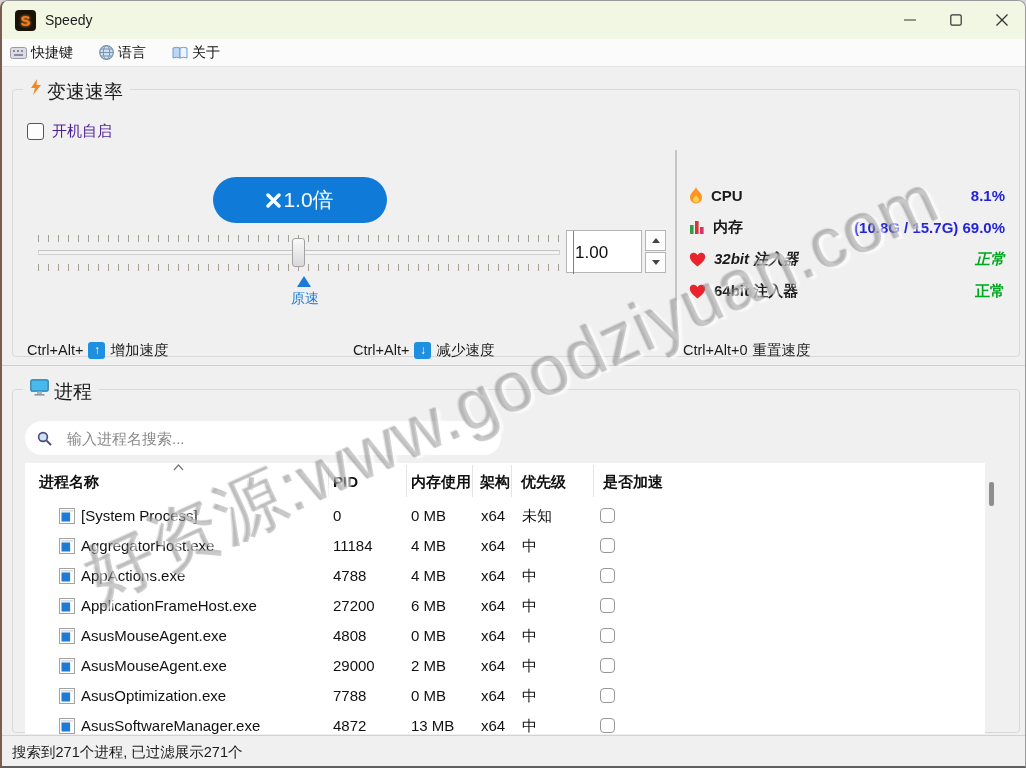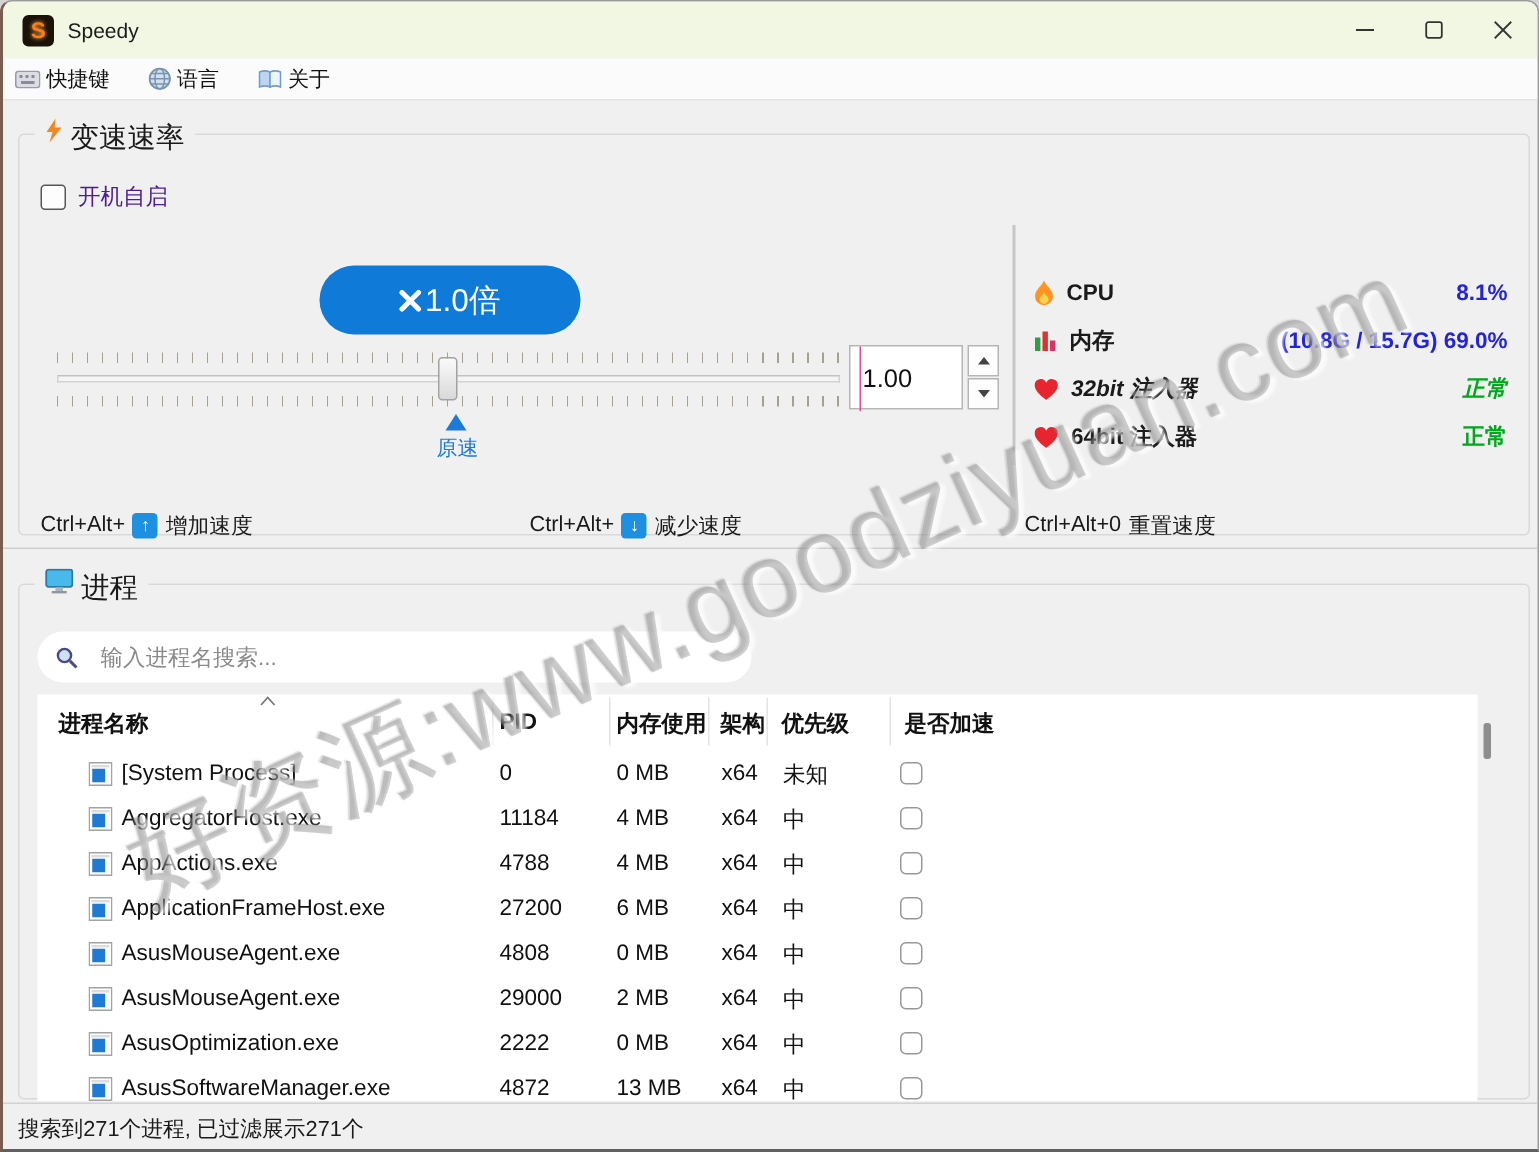--- a/index.html
+++ b/index.html
@@ -350,21 +350,21 @@
         <span class="cpri">中</span>
         <div class="cacc"></div>
       </div>
       <div class="prow">
         <svg class="cicon" width="16" height="16">
             <rect x="0.5" y="0.5" width="15" height="15" fill="#fdfdfd" stroke="#a3a3a3"></rect>
             <rect x="2" y="2" width="12" height="1.6" fill="#dcdcdc"></rect>
             <rect x="2.5" y="4.5" width="8.6" height="9" fill="#1f7ad4"></rect>
           </svg>
         <span class="cname">AsusOptimization.exe</span>
-        <span class="cpid">2222</span>
+        <span class="cpid">7788</span>
         <span class="cmem">0 MB</span>
         <span class="carch">x64</span>
         <span class="cpri">中</span>
         <div class="cacc"></div>
       </div>
       <div class="prow">
         <svg class="cicon" width="16" height="16">
             <rect x="0.5" y="0.5" width="15" height="15" fill="#fdfdfd" stroke="#a3a3a3"></rect>
             <rect x="2" y="2" width="12" height="1.6" fill="#dcdcdc"></rect>
             <rect x="2.5" y="4.5" width="8.6" height="9" fill="#1f7ad4"></rect>

